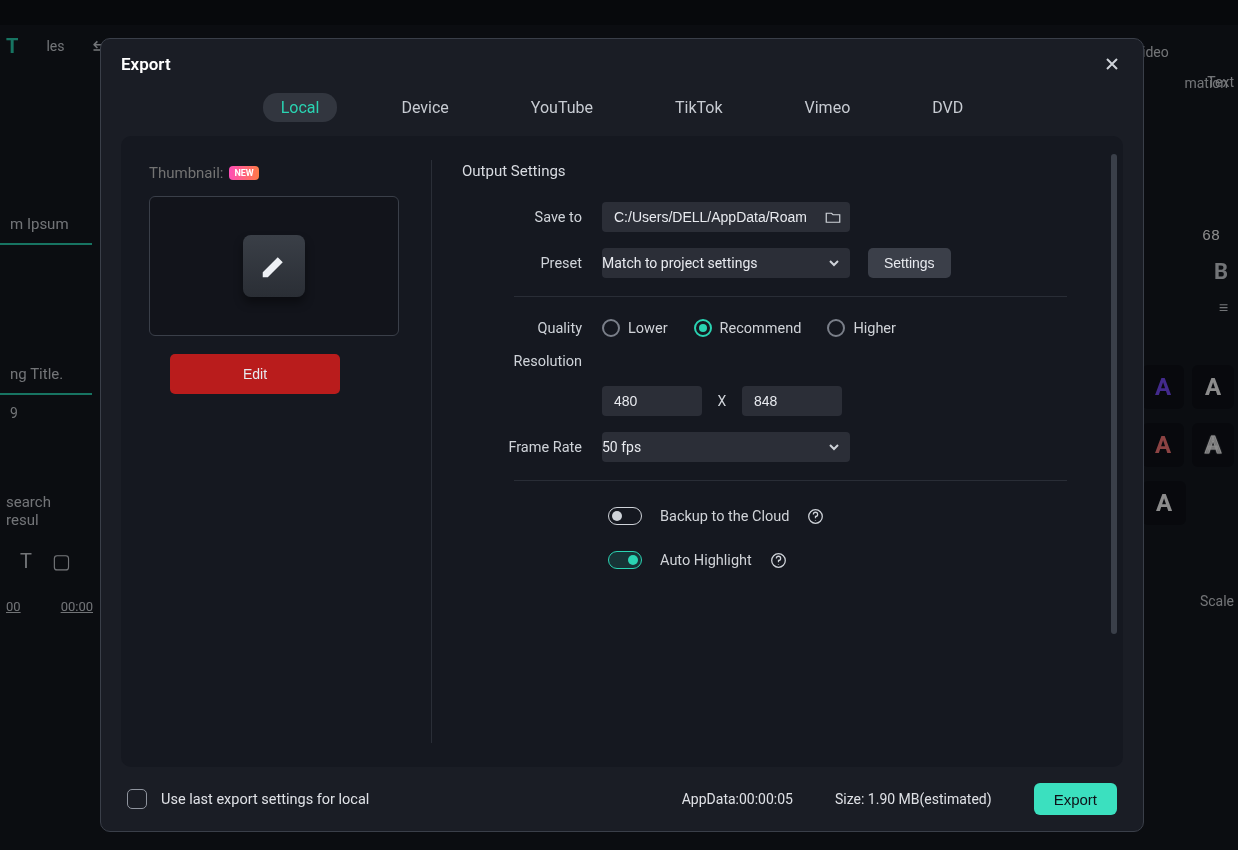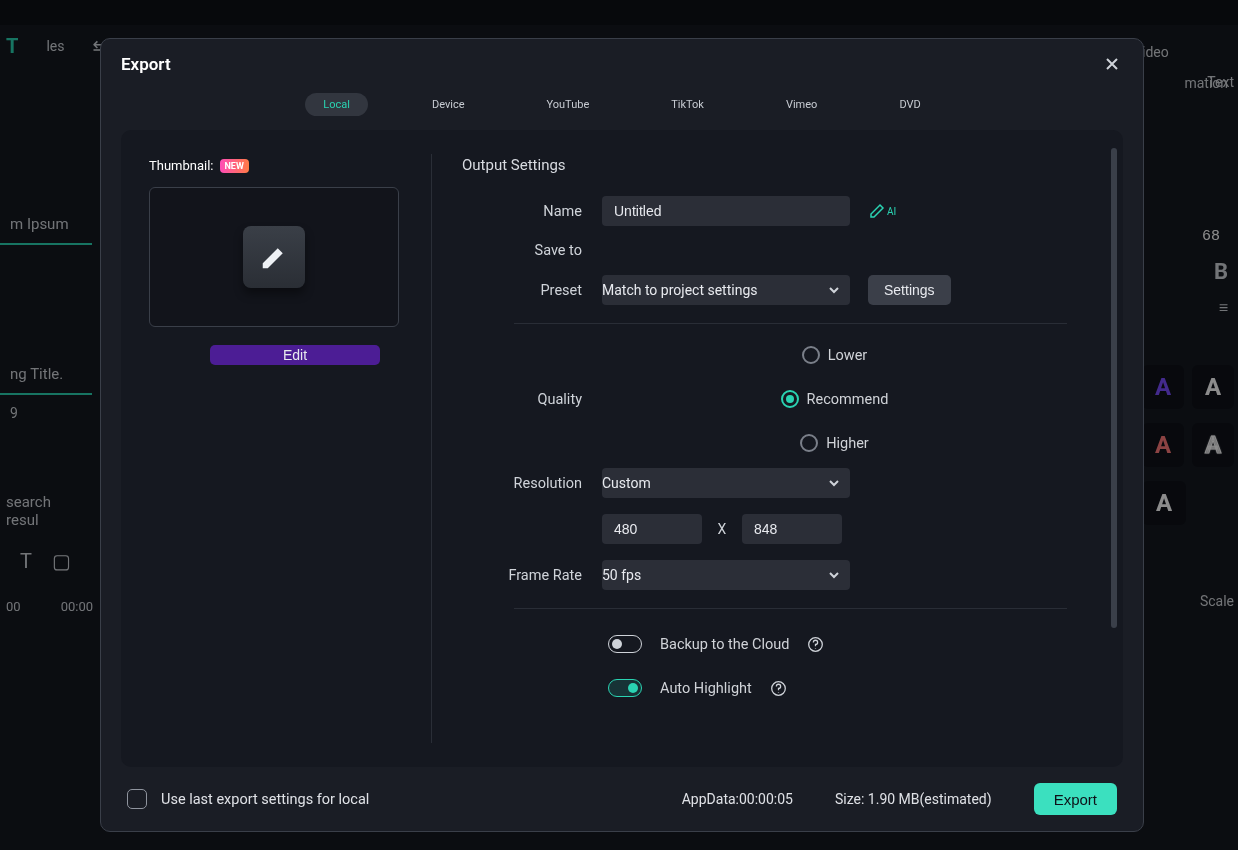--- a/index.html
+++ b/index.html
@@ -25,21 +25,21 @@
 .bg .row2 { display:flex; height:32px; align-items:center; padding:0 10px; font-size:14px; color:#cfd3d9;}
 .bg .row2 .spacer{flex:1;}
 .bg .left {
   position:absolute; top:95px; left:0; width:92px; bottom:0;
   display:flex; flex-direction:column; color:#cfd3d9;
 }
 .bg .tile { height:150px; border-bottom:2px solid #2ad3b2; display:flex; align-items:flex-end; padding:10px; font-size:15px;}
 .bg .tile.t2{border-bottom:2px solid #2ad3b2;}
 .bg .srch { height:40px; display:flex; align-items:center; padding:6px; font-size:15px;}
 .bg .icons { height:60px; display:flex; align-items:center; gap:20px; padding:10px 20px; font-size:20px;}
-.bg .time { height:30px; display:flex; align-items:center; gap:40px; padding:0 6px; font-size:13px;}
+.bg .time { height:30px; display:flex; align-items:center; gap:40px; padding:0 6px; font-size:13px;text-decoration:underline;}
 .bg .right {
   position:absolute; top:34px; right:0; width:100px;
   display:flex; flex-direction:column; gap:14px; padding:10px 4px;
 }
 .bg .right .lbl{font-size:14px;}
 .bg .right .num{font-size:15px; color:#fff;font-family:Liberation Mono, monospace;}
 .bg .right .sw{display:flex;gap:8px;}
 .bg .right .box{width:44px;height:44px;background:#0e1118;border-radius:6px;display:flex;align-items:center;justify-content:center;font-size:24px;font-weight:700;}
 
 
@@ -60,21 +60,21 @@
 .modal-close{
   margin-left:auto; width:22px; height:22px; cursor:pointer;
   color:#cfd3d9; display:flex; align-items:center; justify-content:center;
 }
 .modal-close svg{width:16px;height:16px;stroke:currentColor;stroke-width:2;fill:none;}
 
 .tabs{
   display:flex; justify-content:center;
   gap:46px;
   padding:8px 0 14px 0;
-  font-size:11px;
+  font-size:16px;
 }
 .tab{ color:#c7cbd2; cursor:pointer; padding:5px 18px; border-radius:14px;}
 .tab.active{ background:#32363f; color:#2ad3b2;}
 
 .panel{
   margin:0 20px;
   flex:1;
   background:#151820;
   border-radius:10px;
   display:flex;
@@ -84,44 +84,44 @@
 .scrollbar{
   position:absolute; right:6px; top:18px; width:6px; height:480px;
   background:#3a3f49; border-radius:3px;
 }
 
 
 .col-left{
   width:310px; padding:28px 28px;
 }
 .thumb-row{display:flex;align-items:center;gap:6px;}
-.thumb-label{font-size:13px;color:#ffffff;}
+.thumb-label{font-size:15px;color:#737373;}
 .badge-new{
   font-size:9px; font-weight:700; color:#fff;
   background:linear-gradient(90deg,#ff4db8,#ff7a45);
   padding:2px 5px; border-radius:4px;
 }
 .thumb-box{
   margin-top:14px;
   width:250px; height:140px;
   border:1px solid #3a3f49; border-radius:6px;
   display:flex; align-items:center; justify-content:center;
   background:#12141b;
 }
 .pencil-tile{
   width:62px;height:62px;border-radius:8px;
   background:linear-gradient(#3a3f47,#2a2e35);
   display:flex;align-items:center;justify-content:center;
   box-shadow:0 6px 10px rgba(0,0,0,.4);
 }
 .pencil-tile svg{width:30px;height:30px;fill:#eef1f5;}
 .edit-btn{
-  margin-top:18px; margin-left:61px;
-  width:170px; height:20px;
-  background:#4c1d95; color:#e7e9ee;
+  margin-top:18px; margin-left:21px;
+  width:170px; height:40px;
+  background:#b91c1c; color:#e7e9ee;
   border:none; border-radius:5px;
   font-size:14px; cursor:pointer;
 }
 
 
 .vdiv{ width:1px; background:#2a2e37; margin:24px 0;}
 
 
 .col-right{ flex:1; padding:26px 56px 26px 30px; }
 .section-title{font-size:15px; color:#d8dbe1; margin-bottom:22px;}
@@ -293,80 +293,69 @@
         </div>
       </div>
       <button class="edit-btn">Edit</button>
     </div>
 
     <div class="vdiv"></div>
 
     <div class="col-right">
       <div class="section-title">Output Settings</div>
 
-      <div class="form-row">
-        <div class="lab">Name</div>
+
+      <div class="form-row">
+        <div class="lab">Save to</div>
         <div class="ctrl-area">
-          <input class="tinput" value="Untitled" style="">
-          <span class="ai-icon">
-            <svg viewBox="0 0 24 24">
-                <path d="M4 20 L4 16 L16 4 L20 8 L8 20 Z"></path>
-              </svg>AI
-          </span>
-        </div>
-      </div>
-
-      <div class="form-row">
-        <div class="lab">Save to</div>
+          <div class="path-wrap">
+            <input class="tinput" value="C:/Users/DELL/AppData/Roam" style="">
+            <svg class="folder-icon" viewBox="0 0 24 24">
+                <path d="M3 7 L3 19 L21 19 L21 9 L12 9 L10 7 Z"></path>
+              </svg>
+          </div>
+        </div>
       </div>
 
       <div class="form-row">
         <div class="lab">Preset</div>
         <div class="ctrl-area">
           <div class="select">
             <span>Match to project settings</span>
             <svg class="chev" viewBox="0 0 12 12">
                 <path d="M2 4 L6 8 L10 4"></path>
               </svg>
           </div>
           <button class="settings-btn">Settings</button>
         </div>
       </div>
 
 
       <div class="hr"></div>
 
       <div class="form-row">
         <div class="lab">Quality</div>
-        <div class="ctrl-area" style="gap:26px;flex-direction:column;">
+        <div class="ctrl-area" style="gap:26px;">
           <div class="radio">
               <span class="dot"></span>
               <span>Lower</span>
             </div>
           <div class="radio sel">
               <span class="dot"></span>
               <span>Recommend</span>
             </div>
           <div class="radio">
               <span class="dot"></span>
               <span>Higher</span>
             </div>
         </div>
       </div>
 
       <div class="form-row">
         <div class="lab">Resolution</div>
-        <div class="ctrl-area">
-          <div class="select">
-            <span>Custom</span>
-            <svg class="chev" viewBox="0 0 12 12">
-                <path d="M2 4 L6 8 L10 4"></path>
-              </svg>
-          </div>
-        </div>
       </div>
 
       <div class="form-row">
         <div class="lab"></div>
         <div class="ctrl-area" style="gap:10px;">
           <input class="tinput small" value="480" style="">
           <span class="res-x">X</span>
           <input class="tinput small" value="848" style="">
         </div>
       </div>

